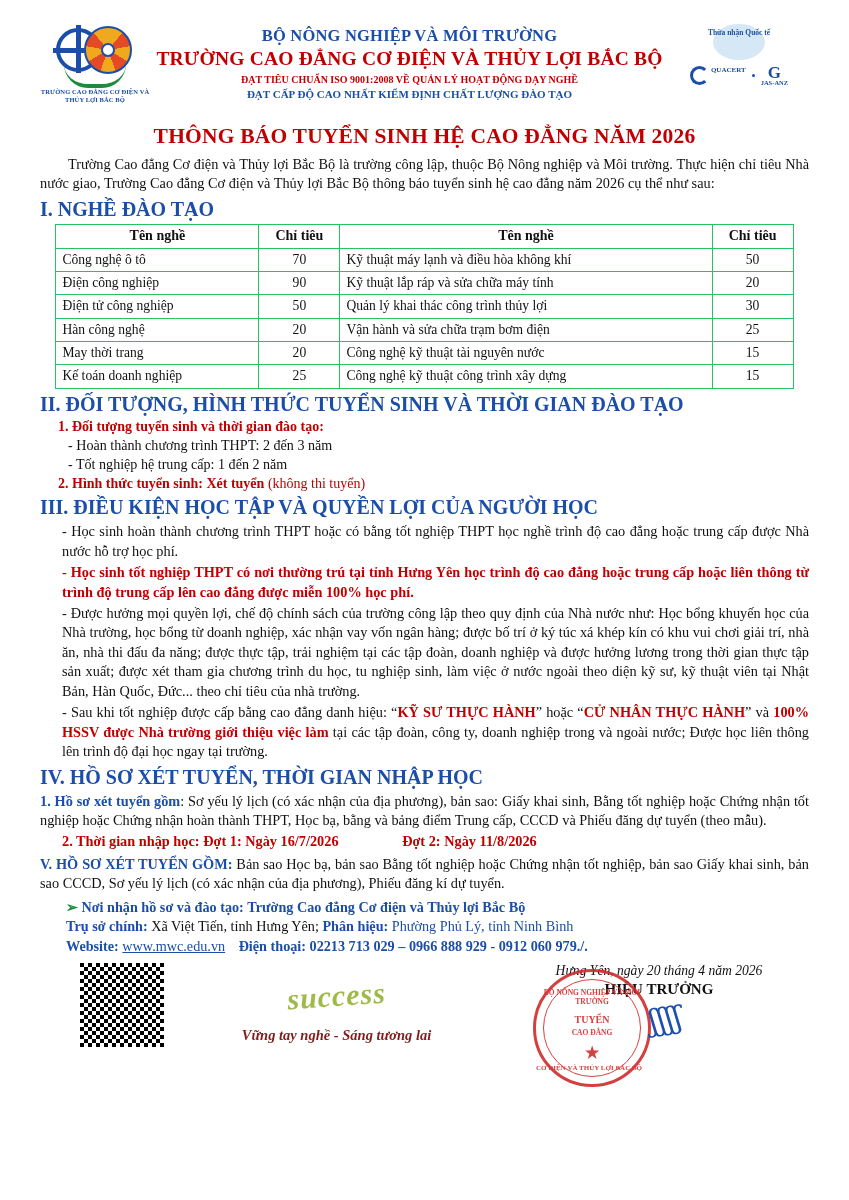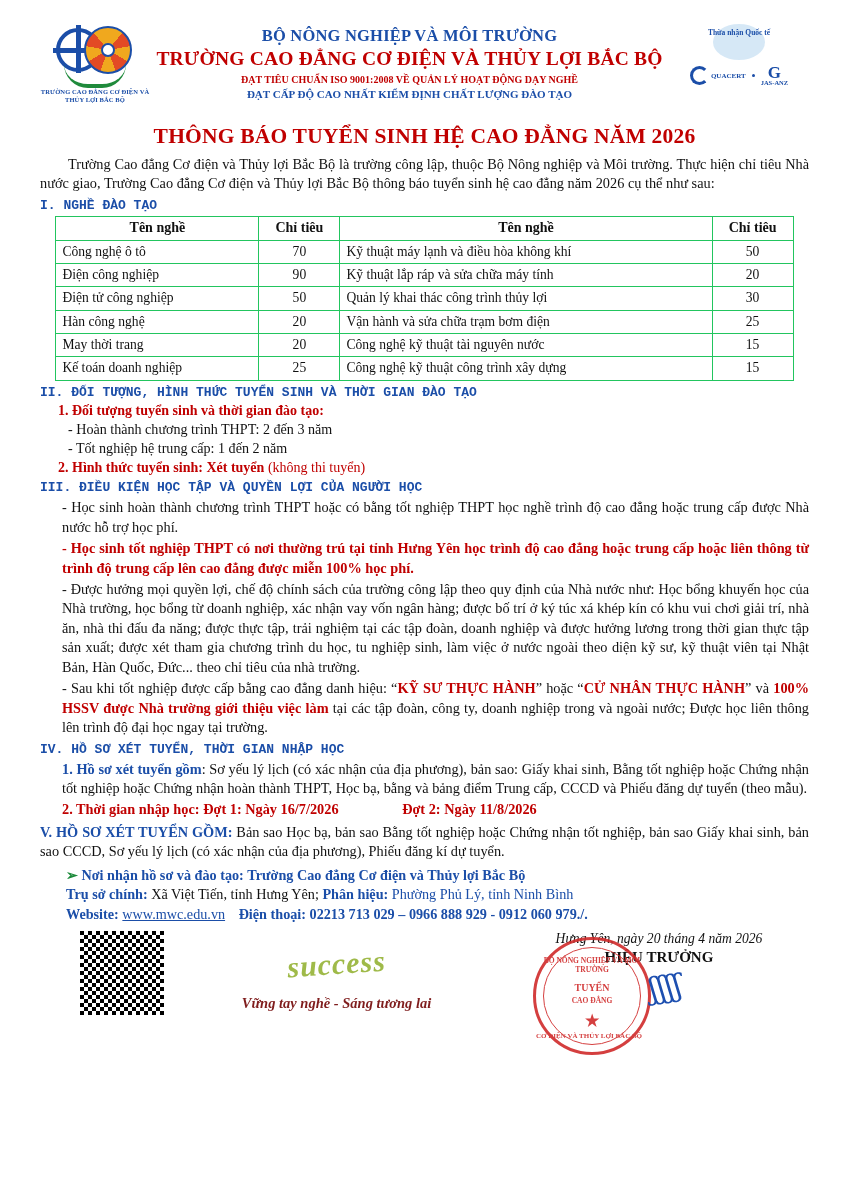--- a/index.html
+++ b/index.html
@@ -166,21 +166,21 @@
   }
   .cert-row {
     display: flex;
     align-items: center;
     justify-content: center;
     gap: 6px;
     margin-top: 1px;
   }
   .quacert {
     display: flex;
-    align-items: center;
+    align-items: flex-start;
     gap: 2px;
   }
   .q-mark {
     width: 19px; height: 19px;
     border: 3px solid #1b4ea8;
     border-radius: 50%;
     border-right-color: transparent;
     box-sizing: border-box;
   }
   .q-text {
@@ -218,23 +218,22 @@
   .para {
     font-size: 14.3px;
     line-height: 1.36;
     text-align: justify;
     margin: 0 0 2px 0;
   }
   .indent { text-indent: 28px; }
   .sec-head {
     color: #1b4ea8;
     font-weight: bold;
-    font-size: 13px;
+    font-size: 20px;
     margin: 4px 0 3px 0;
-    font-family: Liberation Mono, monospace;
   }
   .sub-head {
     color: #c00000;
     font-weight: bold;
     font-size: 14px;
     margin: 2px 0 1px 18px;
   }
   .bullet {
     font-size: 14.1px;
     margin: 0 0 1px 28px;
@@ -480,21 +479,21 @@
 
   <div class="sec-head">III. ĐIỀU KIỆN HỌC TẬP VÀ QUYỀN LỢI CỦA NGƯỜI HỌC</div>
   <p class="para" style="margin-left:22px">- Học sinh hoàn thành chương trình THPT hoặc có bằng tốt nghiệp THPT học nghề trình độ cao đẳng hoặc trung cấp được Nhà nước hỗ trợ học phí.</p>
   <p class="para red bold" style="margin-left:22px">- Học sinh tốt nghiệp THPT có nơi thường trú tại tỉnh Hưng Yên học trình độ cao đẳng hoặc trung cấp hoặc liên thông từ trình độ trung cấp lên cao đẳng được miễn 100% học phí.</p>
   <p class="para" style="margin-left:22px">- Được hưởng mọi quyền lợi, chế độ chính sách của trường công lập theo quy định của Nhà nước như: Học bổng khuyến học của Nhà trường, học bổng từ doanh nghiệp, xác nhận vay vốn ngân hàng; được bố trí ở ký túc xá khép kín có khu vui chơi giải trí, nhà ăn, nhà thi đấu đa năng; được thực tập, trải nghiệm tại các tập đoàn, doanh nghiệp và được hưởng lương trong thời gian thực tập sản xuất; được xét tham gia chương trình du học, tu nghiệp sinh, làm việc ở nước ngoài theo diện kỹ sư, kỹ thuật viên tại Nhật Bản, Hàn Quốc, Đức... theo chỉ tiêu của nhà trường.</p>
   <p class="para" style="margin-left:22px">
     <span>- Sau khi tốt nghiệp được cấp bằng cao đẳng danh hiệu: “</span><span class="red-bold">KỸ SƯ THỰC HÀNH</span><span>” hoặc “</span><span class="red-bold">CỬ NHÂN THỰC HÀNH</span><span>” và </span><span class="red-bold">100% HSSV được Nhà trường giới thiệu việc làm</span><span> tại các tập đoàn, công ty, doanh nghiệp trong và ngoài nước; Được học liên thông lên trình độ đại học ngay tại trường.</span>
   </p>
 
   <div class="sec-head">IV. HỒ SƠ XÉT TUYỂN, THỜI GIAN NHẬP HỌC</div>
-  <p class="para" style="margin-left:22px">
+  <p class="para" style="">
     <span class="blue-bold">1. Hồ sơ xét tuyển gồm</span><span>: Sơ yếu lý lịch (có xác nhận của địa phương), bản sao: Giấy khai sinh, Bằng tốt nghiệp hoặc Chứng nhận tốt nghiệp hoặc Chứng nhận hoàn thành THPT, Học bạ, bằng và bảng điểm Trung cấp, CCCD và Phiếu đăng dự tuyển (theo mẫu).</span>
   </p>
   <div class="para" style="margin-left:22px">
     <span class="red-bold">2. Thời gian nhập học:</span>
     <span class="red-bold">Đợt 1: Ngày 16/7/2026</span>
     <span class="red-bold" style="margin-left:60px">Đợt 2: Ngày 11/8/2026</span>
   </div>
 
   <p class="para" style="margin-top:3px">
     <span class="blue-bold">V. HỒ SƠ XÉT TUYỂN GỒM:</span><span> Bản sao Học bạ, bản sao Bằng tốt nghiệp hoặc Chứng nhận tốt nghiệp, bản sao Giấy khai sinh, bản sao CCCD, Sơ yếu lý lịch (có xác nhận của địa phương), Phiếu đăng kí dự tuyển.</span>

